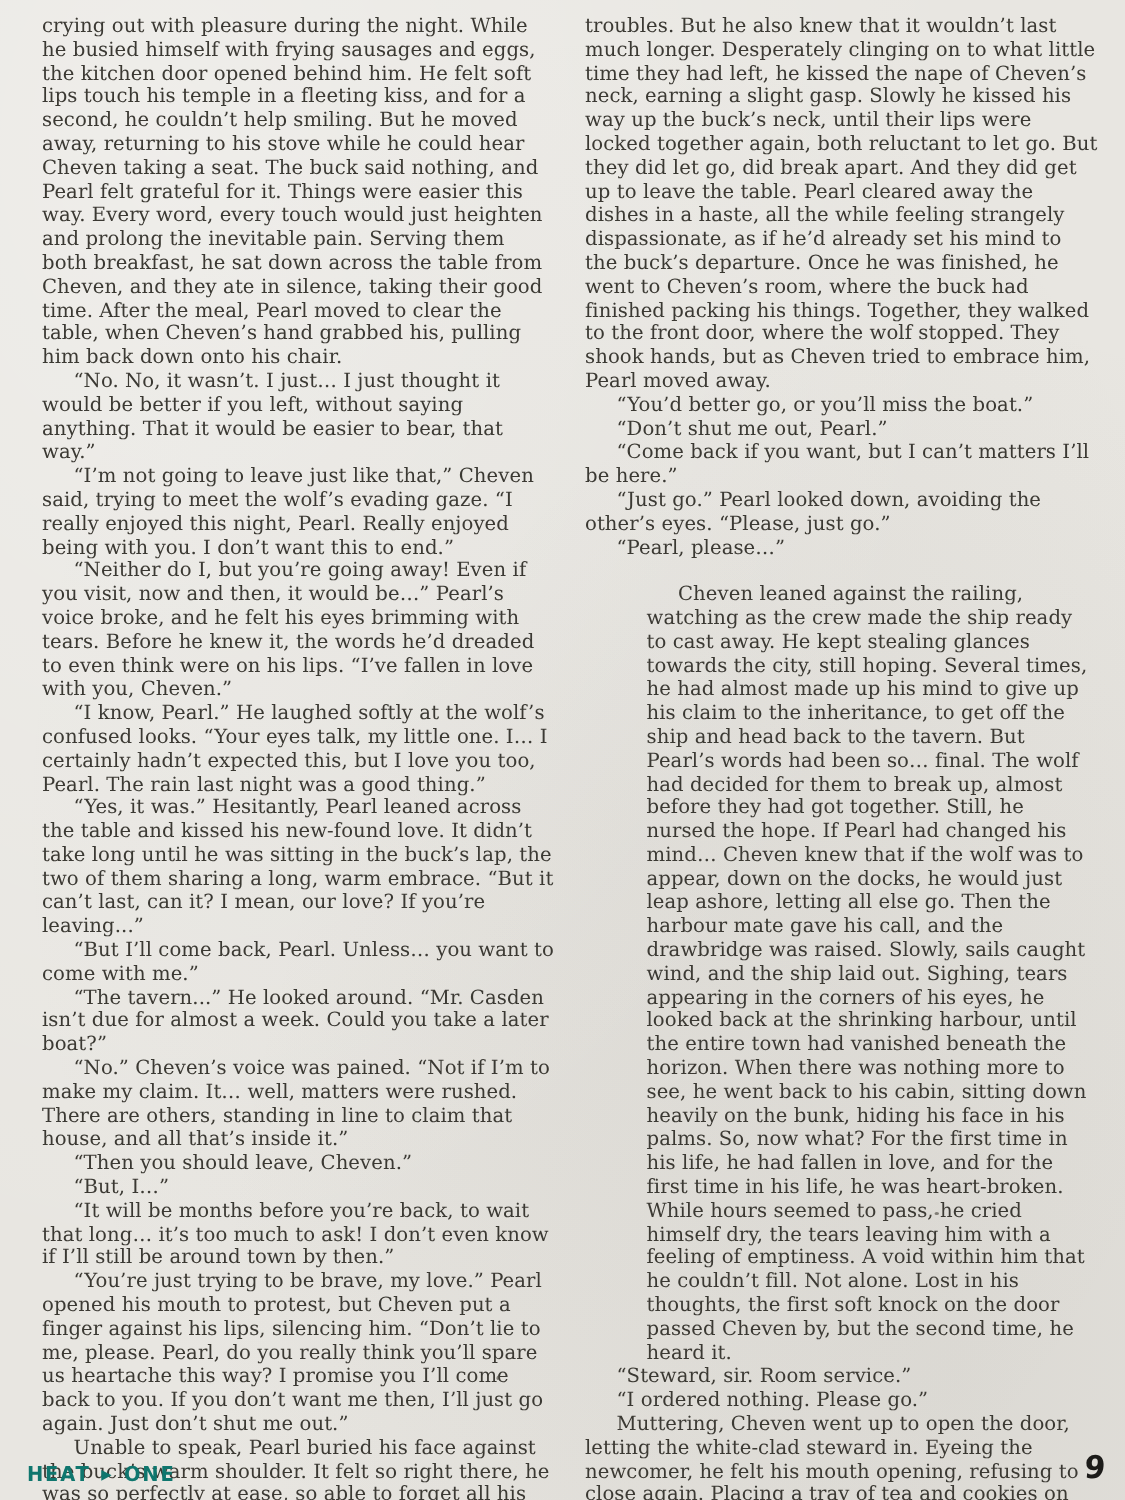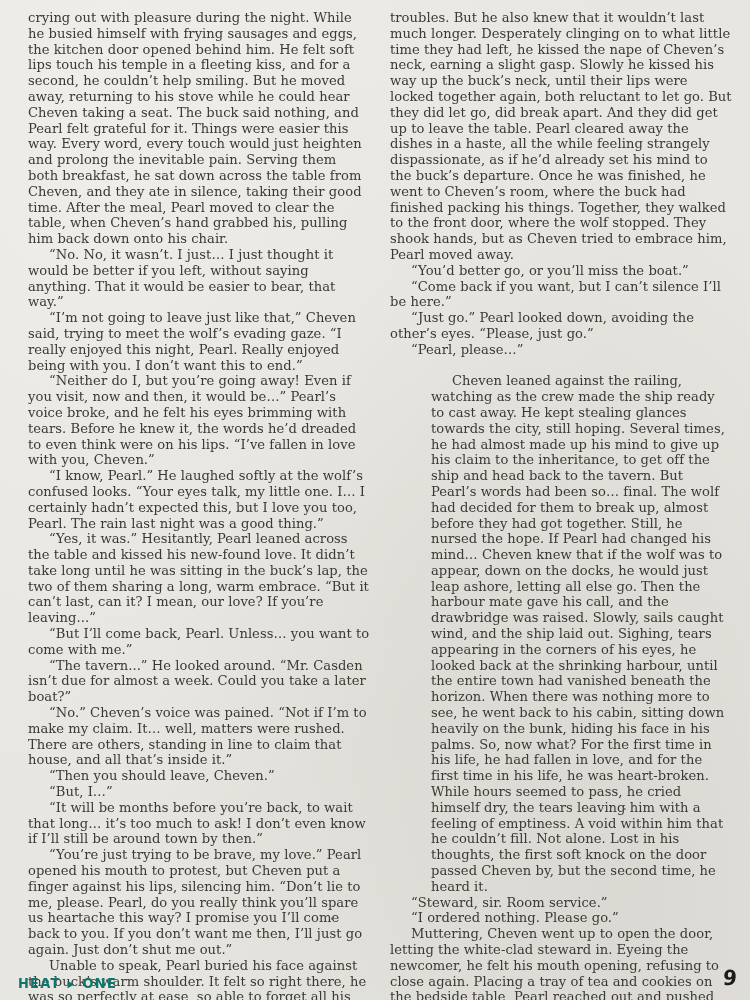--- a/index.html
+++ b/index.html
@@ -103,21 +103,22 @@
         <p class="indent">“No.” Cheven’s voice was pained. “Not if I’m to make my claim. It… well, matters were rushed. There are others, standing in line to claim that house, and all that’s inside it.”</p>
         <p class="indent">“Then you should leave, Cheven.”</p>
         <p class="indent">“But, I…”</p>
         <p class="indent">“It will be months before you’re back, to wait that long… it’s too much to ask! I don’t even know if I’ll still be around town by then.”</p>
         <p class="indent">“You’re just trying to be brave, my love.” Pearl opened his mouth to protest, but Cheven put a finger against his lips, silencing him. “Don’t lie to me, please. Pearl, do you really think you’ll spare us heartache this way? I promise you I’ll come back to you. If you don’t want me then, I’ll just go again. Just don’t shut me out.”</p>
         <p class="indent">Unable to speak, Pearl buried his face against the buck’s warm shoulder. It felt so right there, he was so perfectly at ease, so able to forget all his worries and</p>
       </div>
     <div class="col">
         <p class="">troubles. But he also knew that it wouldn’t last much longer. Desperately clinging on to what little time they had left, he kissed the nape of Cheven’s neck, earning a slight gasp. Slowly he kissed his way up the buck’s neck, until their lips were locked together again, both reluctant to let go. But they did let go, did break apart. And they did get up to leave the table. Pearl cleared away the dishes in a haste, all the while feeling strangely dispassionate, as if he’d already set his mind to the buck’s departure. Once he was finished, he went to Cheven’s room, where the buck had finished packing his things. Together, they walked to the front door, where the wolf stopped. They shook hands, but as Cheven tried to embrace him, Pearl moved away.</p>
         <p class="indent">“You’d better go, or you’ll miss the boat.”</p>
-        <p class="indent">“Come back if you want, but I can’t silence I’ll be here.”</p>
+        <p class="indent">“Don’t shut me out, Pearl.”</p>
+        <p class="indent">“Come back if you want, but I can’t matters I’ll be here.”</p>
         <p class="indent">“Just go.” Pearl looked down, avoiding the other’s eyes. “Please, just go.”</p>
         <p class="indent">“Pearl, please…”</p>
         <p class="indent space-before">Cheven leaned against the railing, watching as the crew made the ship ready to cast away. He kept stealing glances towards the city, still hoping. Several times, he had almost made up his mind to give up his claim to the inheritance, to get off the ship and head back to the tavern. But Pearl’s words had been so… final. The wolf had decided for them to break up, almost before they had got together. Still, he nursed the hope. If Pearl had changed his mind… Cheven knew that if the wolf was to appear, down on the docks, he would just leap ashore, letting all else go. Then the harbour mate gave his call, and the drawbridge was raised. Slowly, sails caught wind, and the ship laid out. Sighing, tears appearing in the corners of his eyes, he looked back at the shrinking harbour, until the entire town had vanished beneath the horizon. When there was nothing more to see, he went back to his cabin, sitting down heavily on the bunk, hiding his face in his palms. So, now what? For the first time in his life, he had fallen in love, and for the first time in his life, he was heart-broken. While hours seemed to pass, he cried himself dry, the tears leaving him with a feeling of emptiness. A void within him that he couldn’t fill. Not alone. Lost in his thoughts, the first soft knock on the door passed Cheven by, but the second time, he heard it.</p>
         <p class="indent">“Steward, sir. Room service.”</p>
         <p class="indent">“I ordered nothing. Please go.”</p>
         <p class="indent">Muttering, Cheven went up to open the door, letting the white-clad steward in. Eyeing the newcomer, he felt his mouth opening, refusing to close again. Placing a tray of tea and cookies on the bedside table, Pearl reached out and pushed his muzzle closed.</p>
       </div>
   </div>
 
   <div class="footer">

